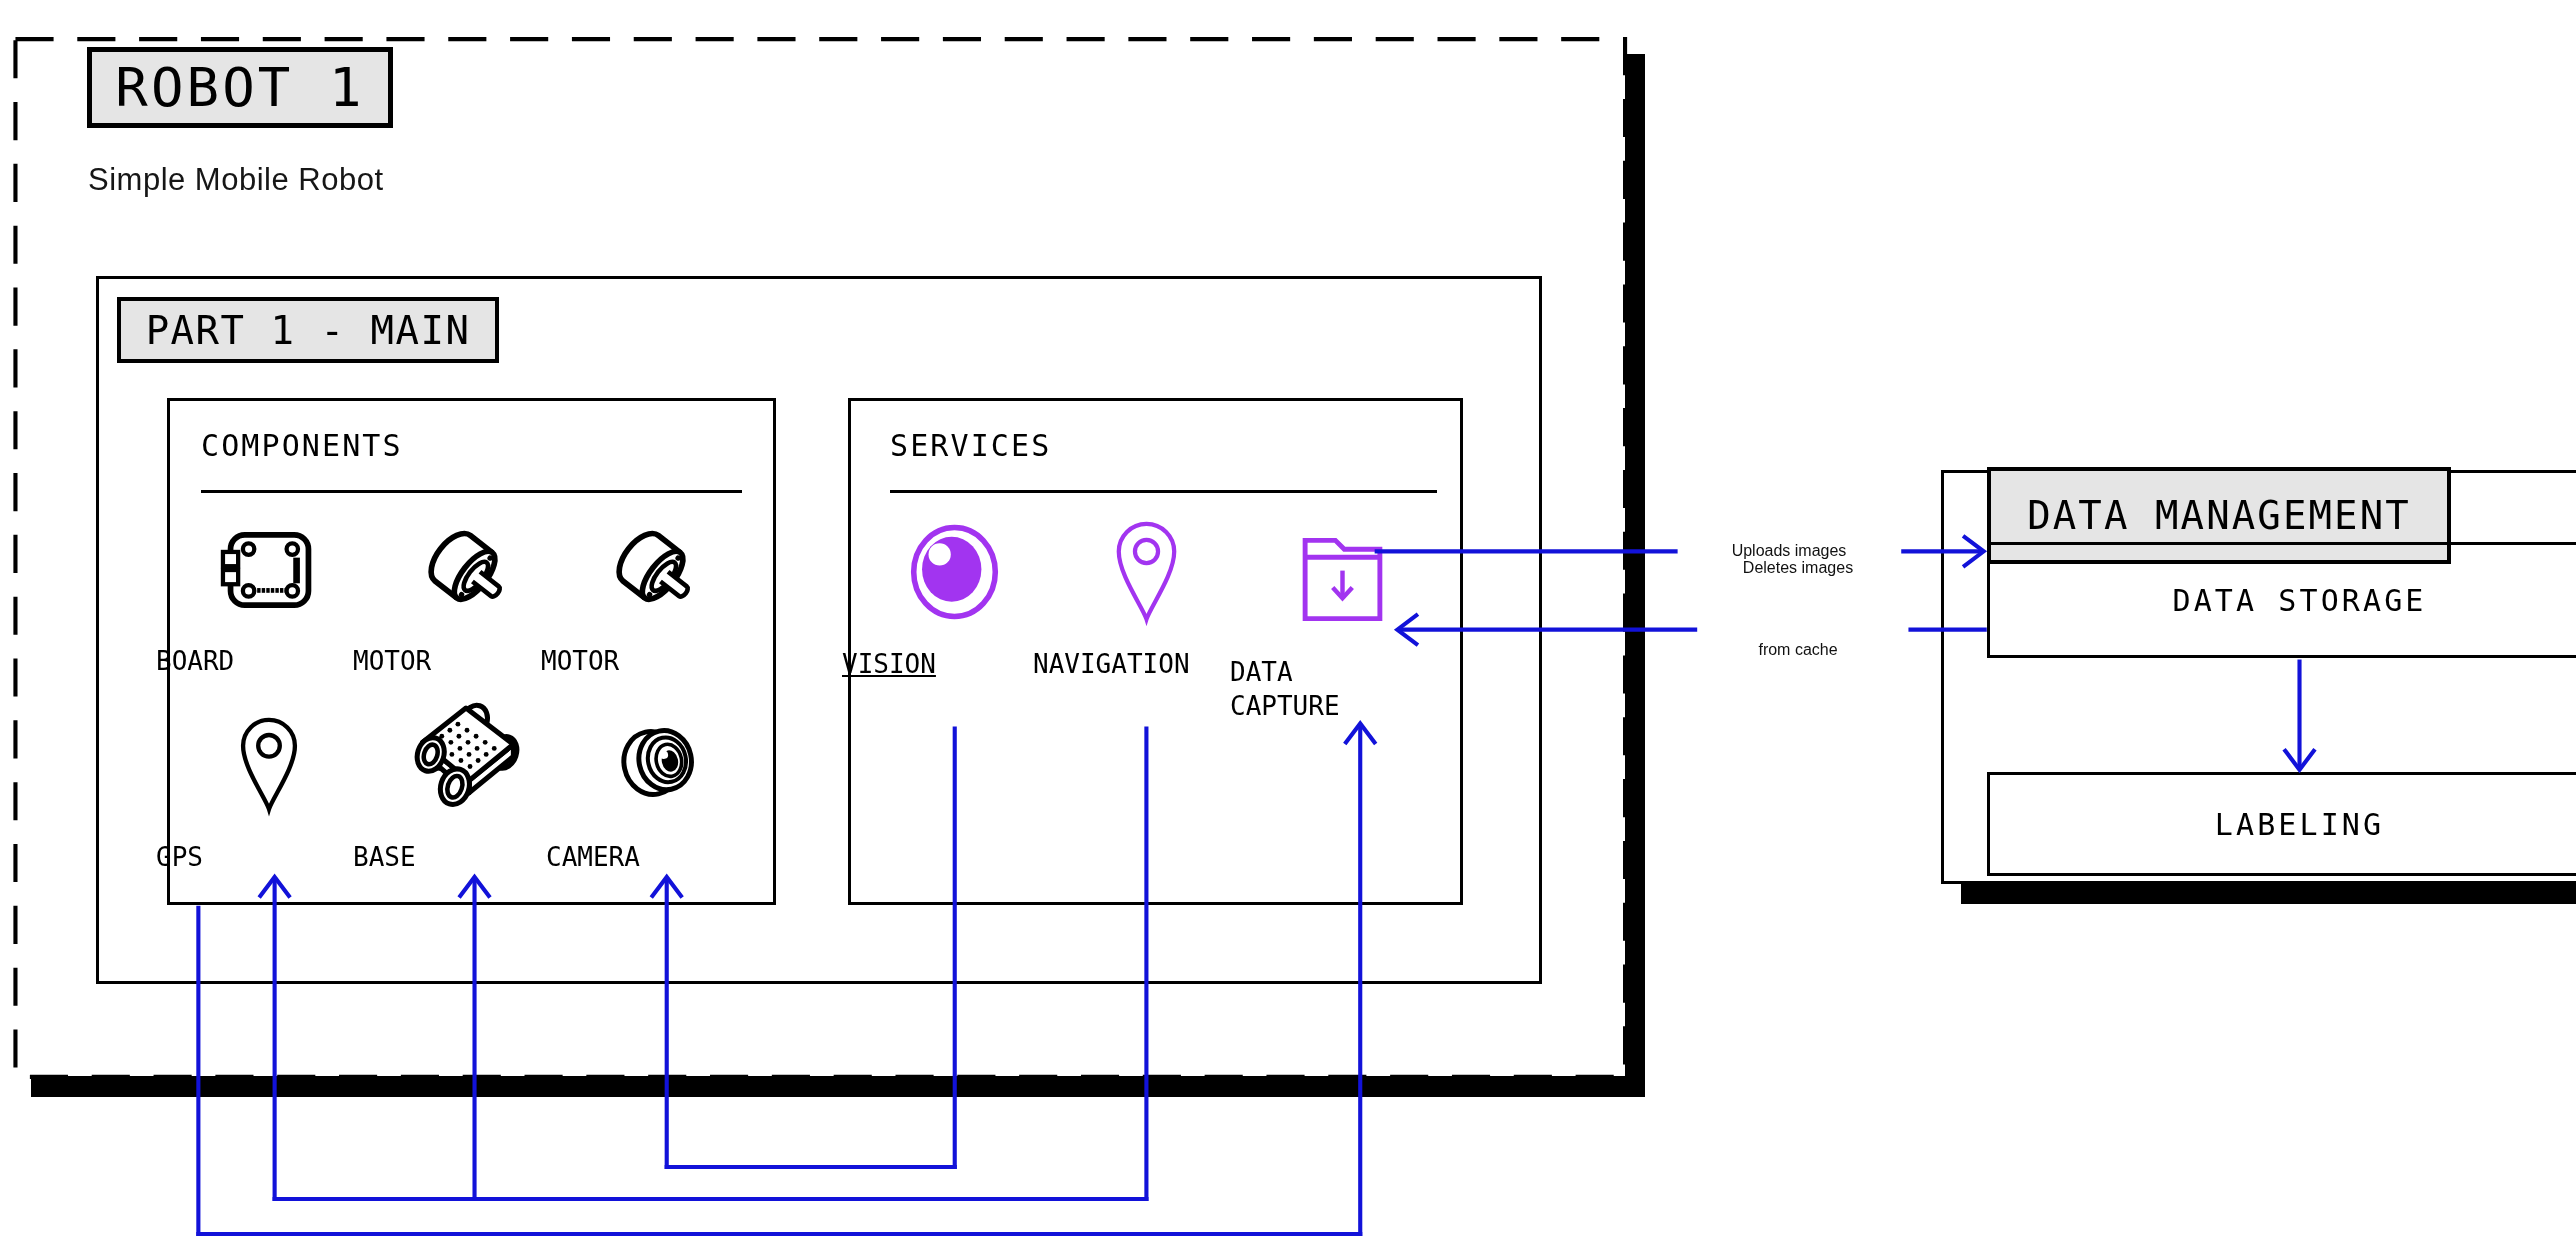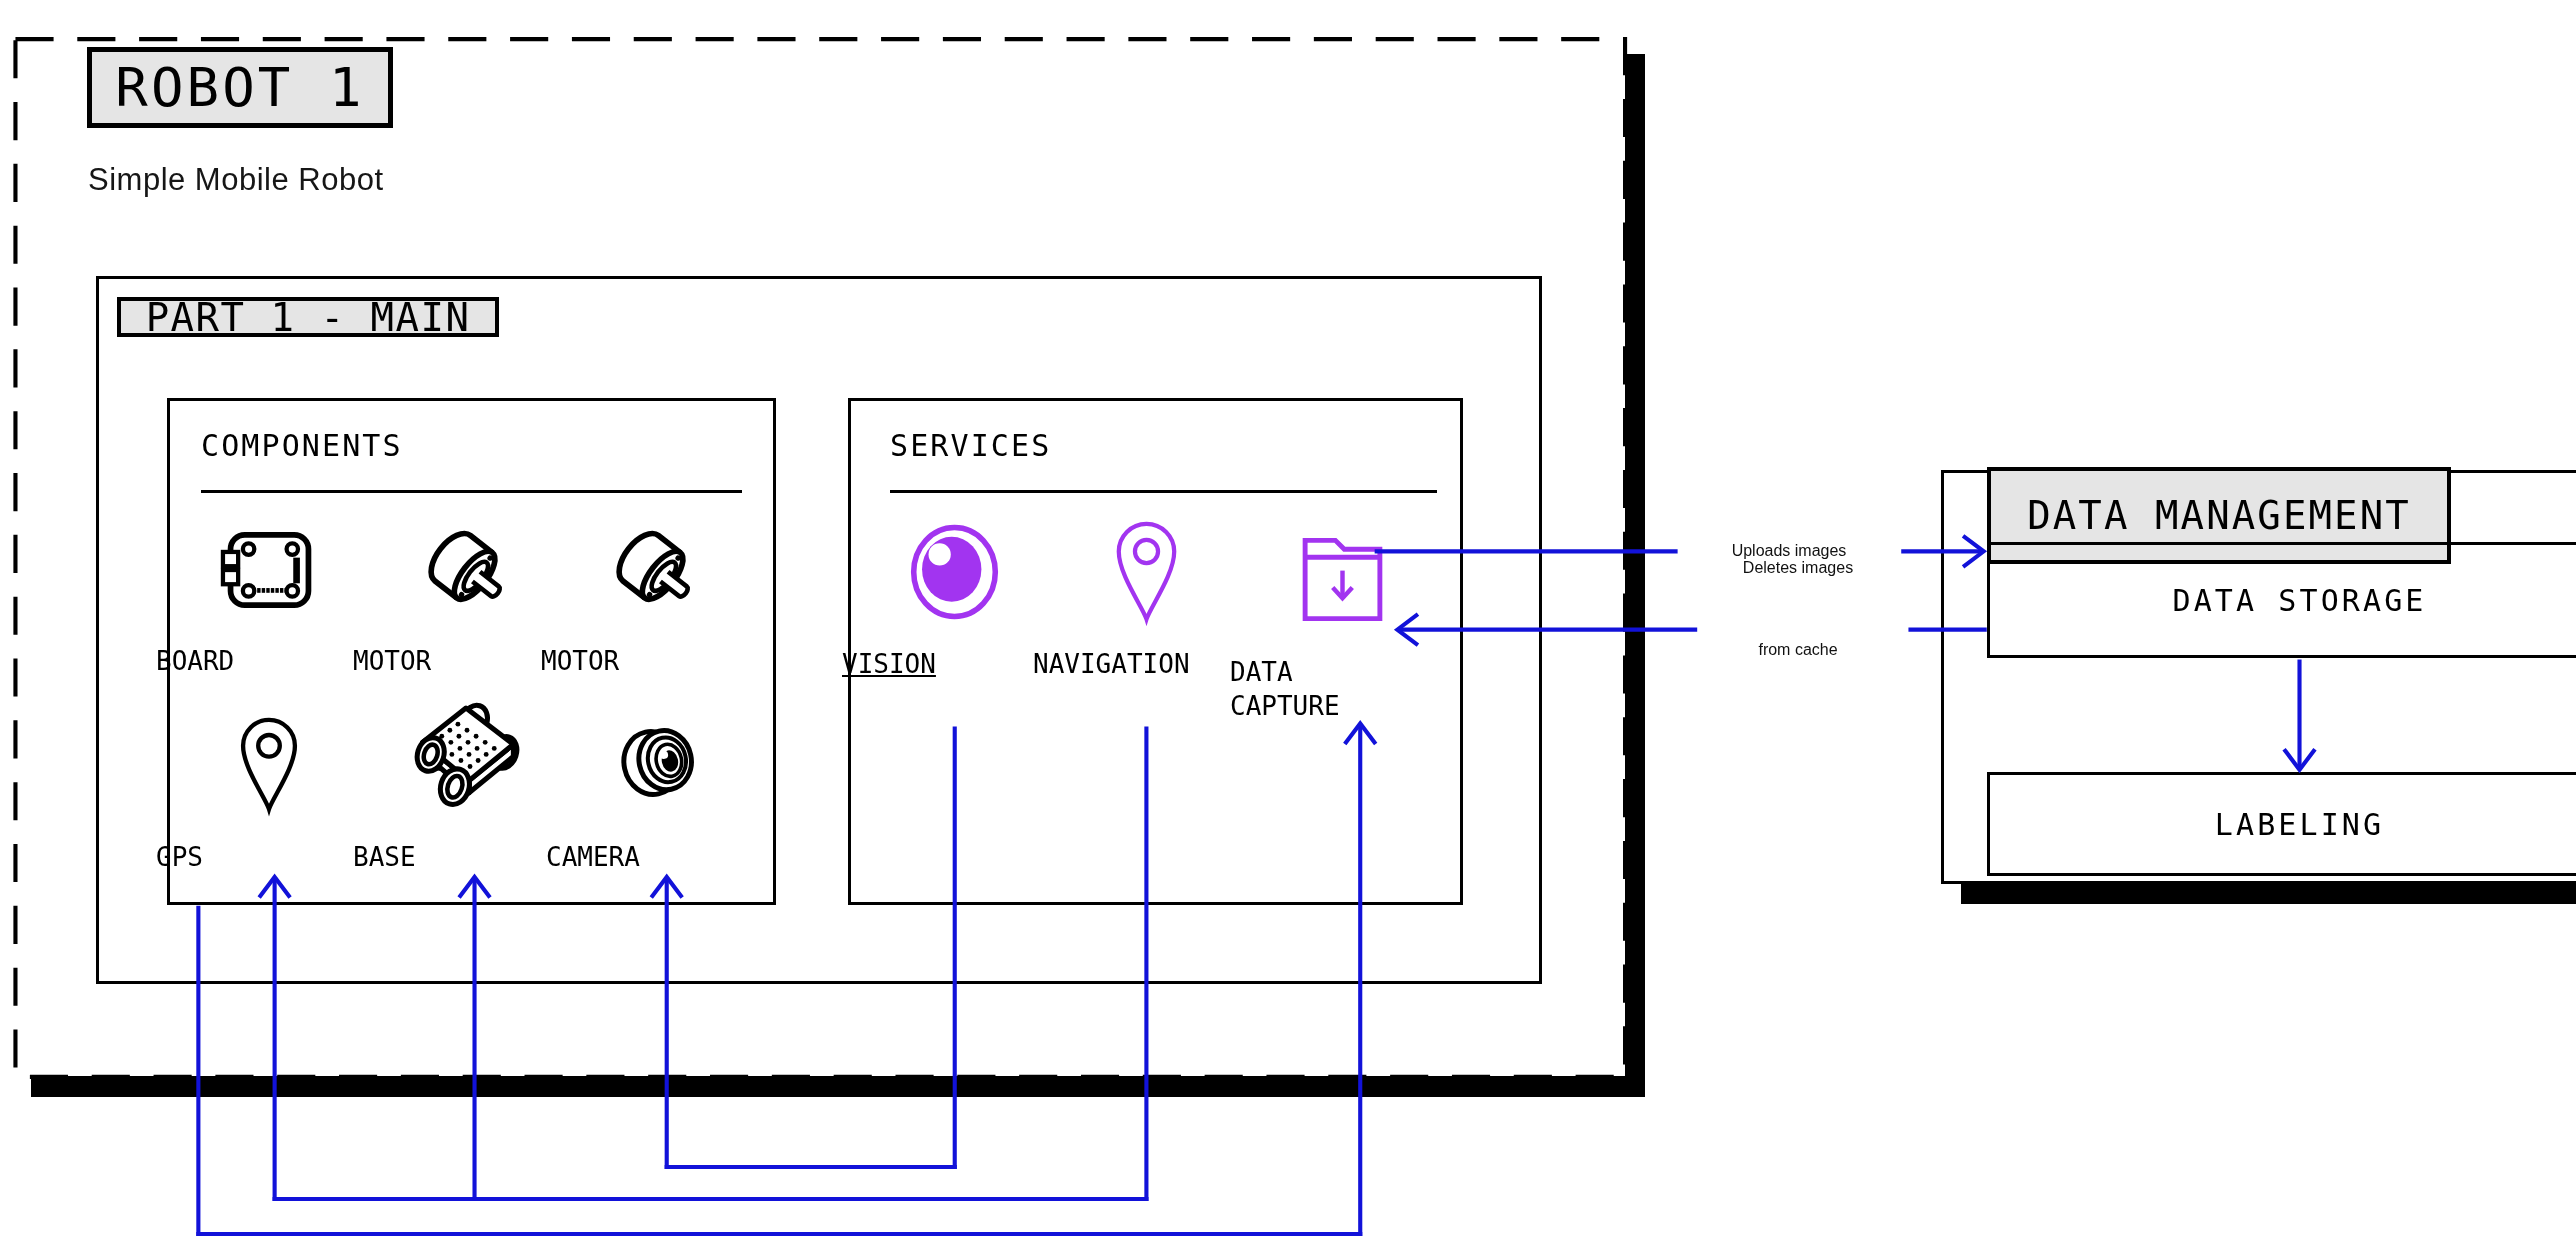--- a/index.html
+++ b/index.html
@@ -34,21 +34,21 @@
   <div class="shadow" style="left:1625px;top:54px;width:19.6px;height:1043px;"></div>
   <div class="shadow" style="left:31px;top:1076px;width:1614px;height:20.6px;"></div>
 
   <div class="labelbox" style="left:87px;top:7.2px;width:306px;height:81px;">
     <span style="font-size:54px;font-weight:500;letter-spacing:3.1px;">ROBOT 1</span>
   </div>
 
   <div class="sans" style="position:absolute;left:88px;top:143px;font-size:31px;color:#161616;letter-spacing:0.5px;margin-top:19px;">Simple Mobile Robot</div>
 
   <div class="box" style="left:96px;top:276px;width:1446px;height:708px;"></div>
-  <div class="labelbox thin" style="left:117px;top:257px;width:382px;height:40px;">
+  <div class="labelbox thin" style="left:117px;top:257px;width:382px;height:66px;">
     <span style="font-size:39px;font-weight:500;letter-spacing:1.5px;">PART 1 - MAIN</span>
   </div>
 
   <div class="box" style="left:167px;top:398px;width:609px;height:507px;"></div>
   <div class="gtitle" style="left:201px;top:428px;">COMPONENTS</div>
   <div class="rule" style="left:201px;top:490px;width:541px;"></div>
 
   <div class="box" style="left:848px;top:398px;width:615px;height:507px;"></div>
   <div class="gtitle" style="left:890px;top:428px;">SERVICES</div>
   <div class="rule" style="left:890px;top:490px;width:547px;"></div>

